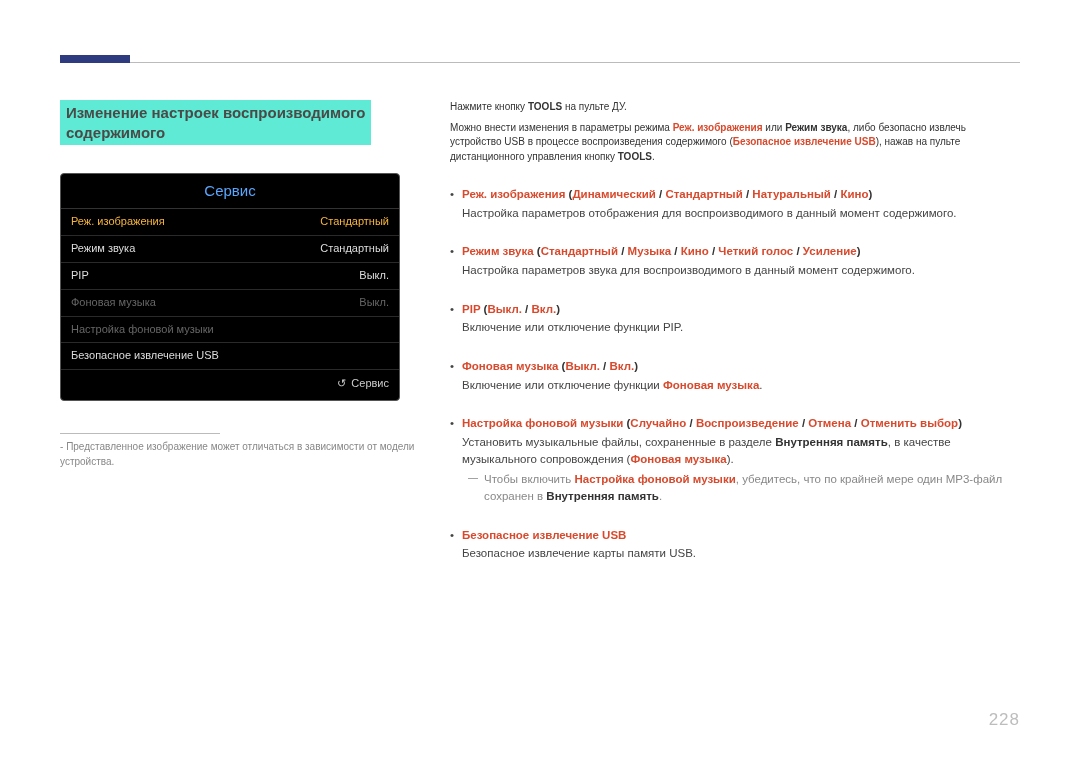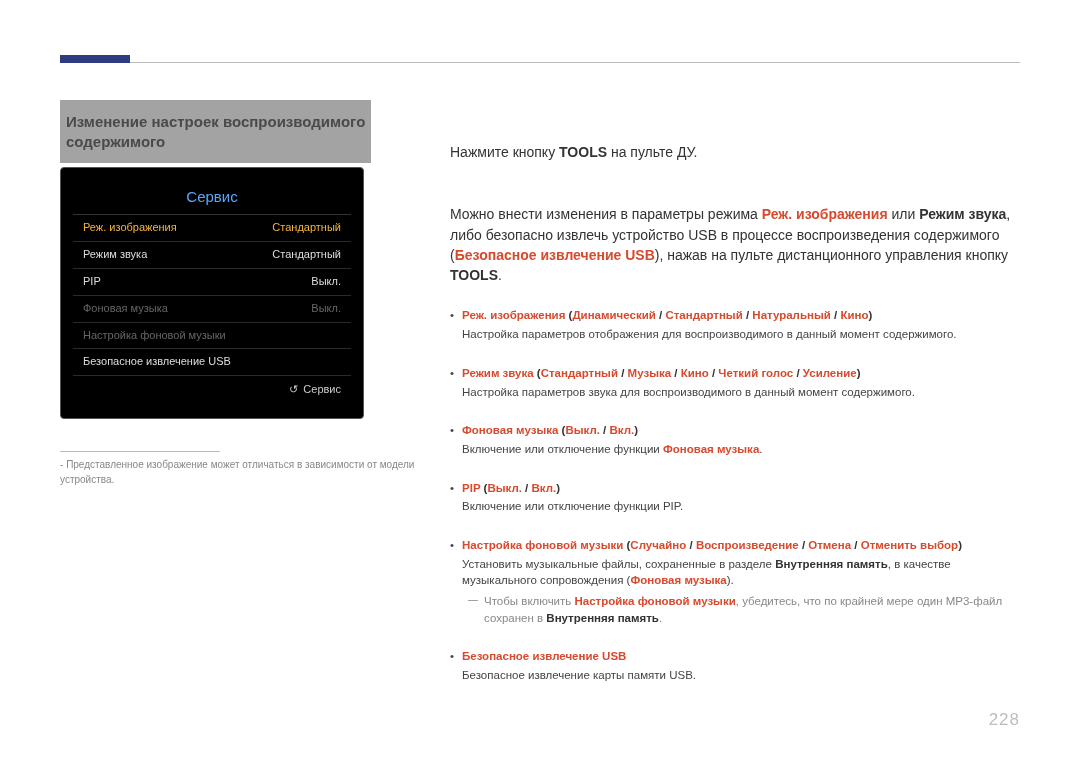--- a/index.html
+++ b/index.html
@@ -35,40 +35,40 @@
     left: 60px;
     right: 60px;
     top: 100px;
     display: flex;
     gap: 30px;
   }
   .left-col { width: 360px; flex: 0 0 360px; }
   .right-col { flex: 1 1 auto; }
 
   .section-title {
-    background: #a3a3a3;
+    background: #5eead4;
     color: #4a4a48;
     font-weight: bold;
     font-size: 15px;
-    padding: 12px 6px;
+    padding: 3px 6px;
     display: inline-block;
     line-height: 1.3;
   }
   .section-title .line2 { display: block; }
 
   .osd {
-    margin-top: 4px;
+    margin-top: 28px;
     background: #000;
     border: 1px solid #555;
     border-radius: 4px;
     color: #ddd;
     font-size: 11px;
-    width: 304px;
+    width: 340px;
     box-sizing: border-box;
-    padding: 12px;
+    padding: 0;
   }
   .osd-title {
     text-align: center;
     color: #5aa7ff;
     font-size: 15px;
     padding: 6px 0;
     border-bottom: 1px solid #333;
   }
   .osd-rows { }
   .osd-row {
@@ -101,21 +101,21 @@
     border-top: 1px solid #bbb;
     width: 160px;
     margin-left: 0;
   }
   .footnote {
     color: #888;
     font-size: 10px;
   }
 
   
-  .para { margin-bottom: 6px; color: #333; font-size: 14px; margin-top: 42px; }
+  .para { margin-bottom: 6px; color: #333; font-size: 10px; }
   .bold { font-weight: bold; color: #333; }
   .r { color: #d84a2d; }
   .bullets { list-style: none; padding: 0; margin: 6px 0 0 0; }
   .bullets > li { display: flex; gap: 8px; margin-top: 22px; font-size: 11.5px; }
   .bullets > li::before { content: "•"; color: #444; flex: 0 0 auto; }
   .li-body { flex: 1 1 auto; }
   .li-body .title-line { margin-bottom: 2px; }
   .note-dash { color: #888; margin-top: 4px; display: flex; gap: 6px; padding-left: 6px; }
   .note-dash::before { content: "―"; color: #888; flex: 0 0 auto; font-size: 10px; }
 
@@ -198,28 +198,28 @@
           </div>
         </li>
         <li>
           <div class="li-body">
             <div class="title-line"><span class="bold r">Режим звука</span><span class="bold" style="color: rgb(51, 51, 51);"> (</span><span class="bold r">Стандартный</span><span class="bold" style="color: rgb(51, 51, 51);"> / </span><span class="bold r">Музыка</span><span class="bold" style="color: rgb(51, 51, 51);">  / </span><span class="bold r">Кино</span><span class="bold" style="color: rgb(51, 51, 51);"> / </span><span class="bold r">Четкий голос</span><span class="bold" style="color: rgb(51, 51, 51);"> / </span><span class="bold r">Усиление</span><span class="bold" style="color: rgb(51, 51, 51);">)</span></div>
             <div>Настройка параметров звука для воспроизводимого в данный момент содержимого.</div>
           </div>
         </li>
         <li>
           <div class="li-body">
+            <div class="title-line"><span class="bold r">PIP</span><span class="bold" style="color: rgb(51, 51, 51);"> (</span><span class="bold r">Выкл.</span><span class="bold" style="color: rgb(51, 51, 51);"> / </span><span class="bold r">Вкл.</span><span class="bold" style="color: rgb(51, 51, 51);">)</span></div>
+            <div>Включение или отключение функции PIP.</div>
+          </div>
+        </li>
+        <li>
+          <div class="li-body">
             <div class="title-line"><span class="bold r">Фоновая музыка</span><span class="bold" style="color: rgb(51, 51, 51);"> (</span><span class="bold r">Выкл.</span><span class="bold" style="color: rgb(51, 51, 51);"> / </span><span class="bold r">Вкл.</span><span class="bold" style="color: rgb(51, 51, 51);">)</span></div>
             <div><span>Включение или отключение функции </span><span class="bold r">Фоновая музыка</span><span>.</span></div>
-          </div>
-        </li>
-        <li>
-          <div class="li-body">
-            <div class="title-line"><span class="bold r">PIP</span><span class="bold" style="color: rgb(51, 51, 51);"> (</span><span class="bold r">Выкл.</span><span class="bold" style="color: rgb(51, 51, 51);"> / </span><span class="bold r">Вкл.</span><span class="bold" style="color: rgb(51, 51, 51);">)</span></div>
-            <div>Включение или отключение функции PIP.</div>
           </div>
         </li>
         <li>
           <div class="li-body">
             <div class="title-line"><span class="bold r">Настройка фоновой музыки</span><span class="bold" style="color: rgb(51, 51, 51);"> (</span><span class="bold r">Случайно</span><span class="bold" style="color: rgb(51, 51, 51);"> / </span><span class="bold r">Воспроизведение</span><span class="bold" style="color: rgb(51, 51, 51);"> / </span><span class="bold r">Отмена</span><span class="bold" style="color: rgb(51, 51, 51);"> / </span><span class="bold r">Отменить выбор</span><span class="bold" style="color: rgb(51, 51, 51);">)</span></div>
             <div><span>Установить музыкальные файлы, сохраненные в разделе </span><span class="bold">Внутренняя память</span><span>, в качестве музыкального сопровождения (</span><span class="bold r">Фоновая музыка</span><span>).</span></div>
             <div class="note-dash">
               <div><span>Чтобы включить </span><span class="bold r">Настройка фоновой музыки</span><span>, убедитесь, что по крайней мере один MP3-файл сохранен в </span><span class="bold">Внутренняя память</span><span>.</span></div>
             </div>
           </div>

